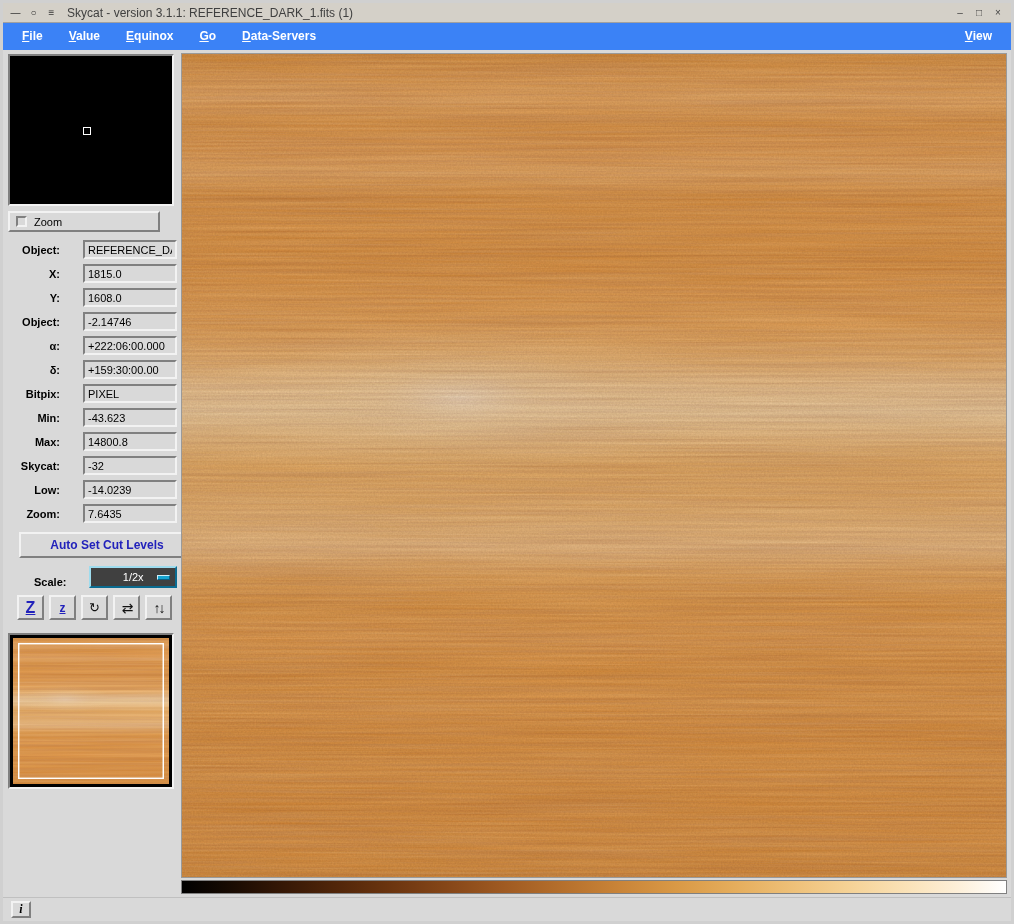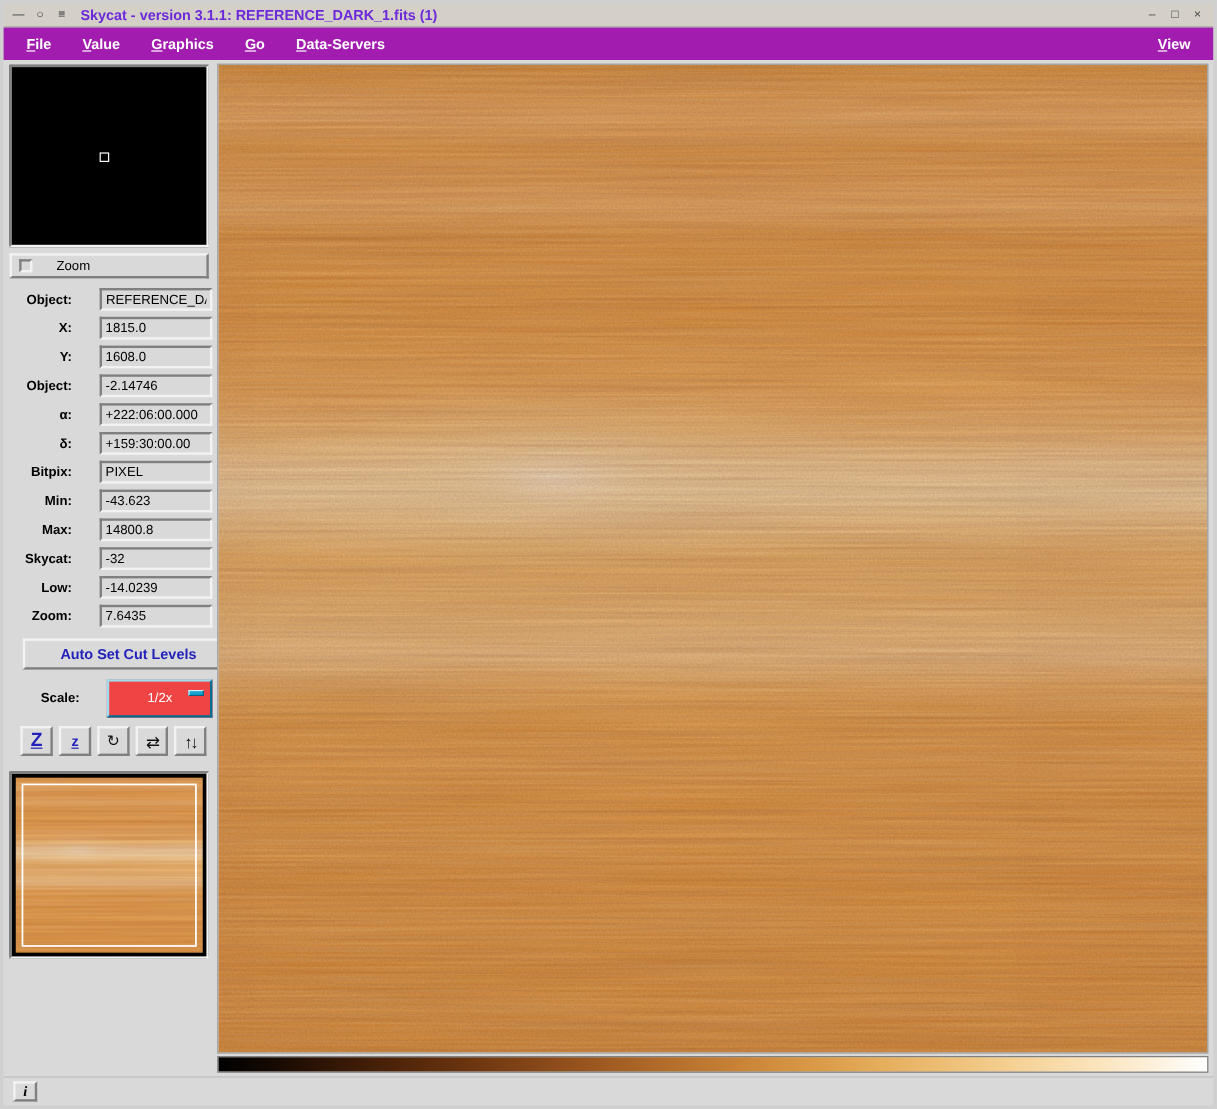--- a/index.html
+++ b/index.html
@@ -7,63 +7,63 @@
 
   .window { position:absolute; inset:0; background:#d9d9d9; border:3px solid #d0d0d0;
             box-shadow: inset 1px 1px 0 #f4f4f4, inset -1px -1px 0 #8f8f8f;
             display:flex; flex-direction:column; }
 
   
   .titlebar { height:20px; flex:0 0 auto; background:#d4d0c8; border-bottom:1px solid #a0a0a0;
               display:flex; align-items:center; padding:0 5px; gap:3px; }
   .tb-icon { width:15px; height:14px; display:flex; align-items:center; justify-content:center;
              font-size:10px; color:#333; }
-  .tb-title { flex:1; font-size:12px; font-weight:bold; color:#6d28d9; margin-left:5px;
+  .tb-title { flex:1; font-size:12px; font-weight:normal; color:#404040; margin-left:5px;
               white-space:nowrap; overflow:hidden; }
   .tb-btn { width:16px; height:14px; display:flex; align-items:center; justify-content:center;
             font-size:10px; color:#444; background:#d4d0c8; }
 
   
-  .menubar { height:27px; flex:0 0 auto; background:#a21caf; display:flex; align-items:center;
+  .menubar { height:27px; flex:0 0 auto; background:#3b82f6; display:flex; align-items:flex-end;
              padding:0 6px; }
   .menu-item { color:#fff; font-size:12px; font-weight:bold; padding:7px 13px; white-space:nowrap; }
   .menu-item::first-letter { text-decoration:underline; }
   .menu-spacer { flex:1; }
 
   
   .content { flex:1; display:flex; overflow:hidden; background:#d9d9d9; }
   .left-panel { flex:0 0 178px; padding:3px 4px; overflow:hidden; }
 
   .zoom-canvas { width:166px; height:152px; background:#000; position:relative; margin:1px;
                  border:2px solid; border-color:#808080 #f2f2f2 #f2f2f2 #808080; }
   .zoom-target { position:absolute; left:45%; top:48%; width:8px; height:8px;
                  border:1px solid #fff; }
 
-  .zoom-toggle { margin:5px 1px 2px 1px; height:21px; width:166px;
+  .zoom-toggle { margin:5px 1px 2px 1px; height:21px; width:152px;
                  border:2px solid; border-color:#f2f2f2 #808080 #808080 #f2f2f2;
-                 display:flex; align-items:center; gap:20px; padding:0 6px; }
+                 display:flex; align-items:center; gap:7px; padding:0 6px; }
   .checkbox { width:11px; height:11px; background:#d9d9d9;
               border:2px solid; border-color:#808080 #f2f2f2 #f2f2f2 #808080; }
   .zoom-toggle-label { font-size:11px; color:#000; }
 
   .info { margin-top:8px; }
   .info-row { display:flex; align-items:center; margin:5px 0; }
   .flabel { width:64px; text-align:right; font-size:11px; font-weight:bold; color:#000;
             margin-right:23px; white-space:nowrap; }
   .entry { width:94px; height:19px; font-size:11px; color:#000; background:#d9d9d9;
            border:2px solid; border-color:#808080 #f2f2f2 #f2f2f2 #808080; padding:0 3px;
            overflow:hidden; white-space:nowrap; }
   input.entry { outline:none; }
 
   .cut-btn { display:block; margin:9px 0 4px 12px; width:176px; height:26px; background:#d9d9d9;
              border:2px solid; border-color:#f2f2f2 #808080 #808080 #f2f2f2;
              color:#2222bb; font-weight:bold; font-size:12px; cursor:pointer; }
 
-  .scale-row { display:flex; align-items:center; margin:8px 0 4px 0; }
-  .scale-menu { width:94px; height:32px; background:#ef4444; color:#fff; font-size:11px;
+  .scale-row { display:flex; align-items:flex-end; margin:8px 0 4px 0; }
+  .scale-menu { width:94px; height:22px; background:#404040; color:#fff; font-size:11px;
                 border:2px solid; border-color:#9fdcee #0b6b90 #0b6b90 #9fdcee;
                 display:flex; align-items:center; justify-content:center; position:relative;
                 cursor:pointer; }
   .scale-ind { position:absolute; right:5px; top:7px; width:13px; height:5px; background:#16a3cf;
                border:1px solid; border-color:#cfeef8 #0b5f82 #0b5f82 #cfeef8; }
 
   .toolbar { display:flex; gap:5px; margin:7px 0 0 10px; }
   .tool-btn { width:27px; height:25px; background:#d9d9d9; cursor:pointer;
               border:2px solid; border-color:#f2f2f2 #808080 #808080 #f2f2f2;
               display:flex; align-items:center; justify-content:center;
@@ -164,21 +164,21 @@
     <span class="tb-icon">≡</span>
     <span class="tb-title">Skycat - version 3.1.1: REFERENCE_DARK_1.fits (1)</span>
     <span class="tb-btn">–</span>
     <span class="tb-btn">□</span>
     <span class="tb-btn">×</span>
   </div>
 
   <div class="menubar">
     <div class="menu-item">File</div>
     <div class="menu-item">Value</div>
-    <div class="menu-item">Graphics</div>
+    <div class="menu-item">Equinox</div>
     <div class="menu-item">Go</div>
     <div class="menu-item">Data-Servers</div>
     <div class="menu-spacer"></div>
     <div class="menu-item">View</div>
   </div>
 
   <div class="content">
 
     <div class="left-panel">
 

